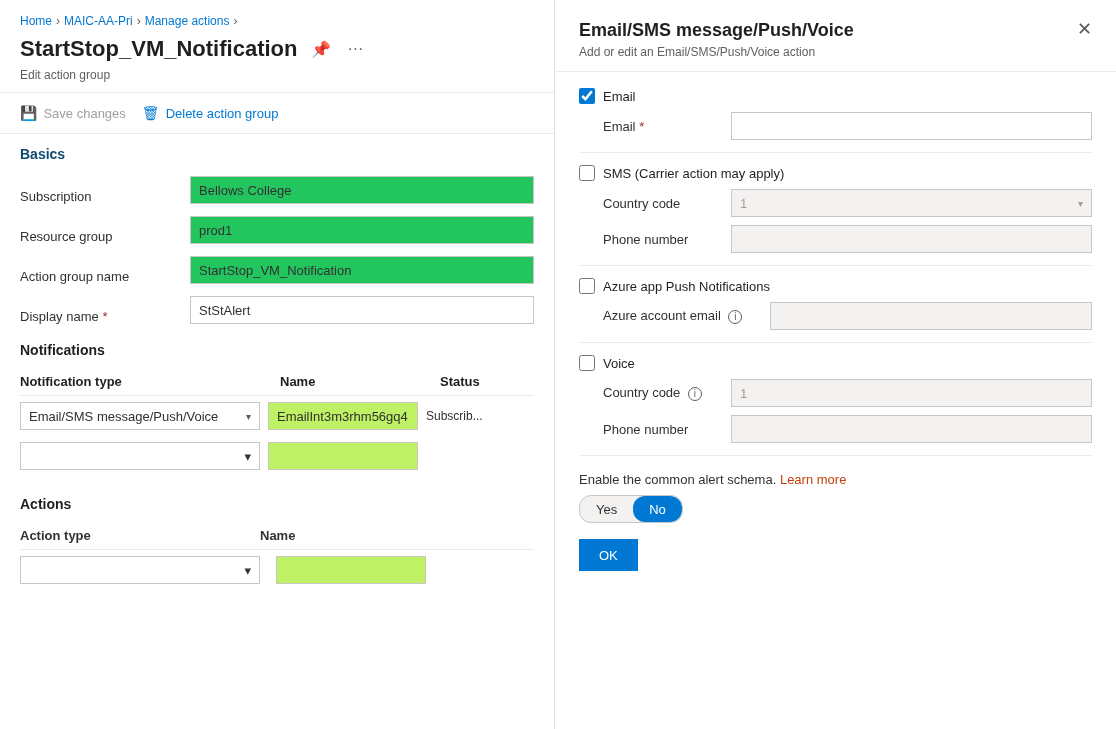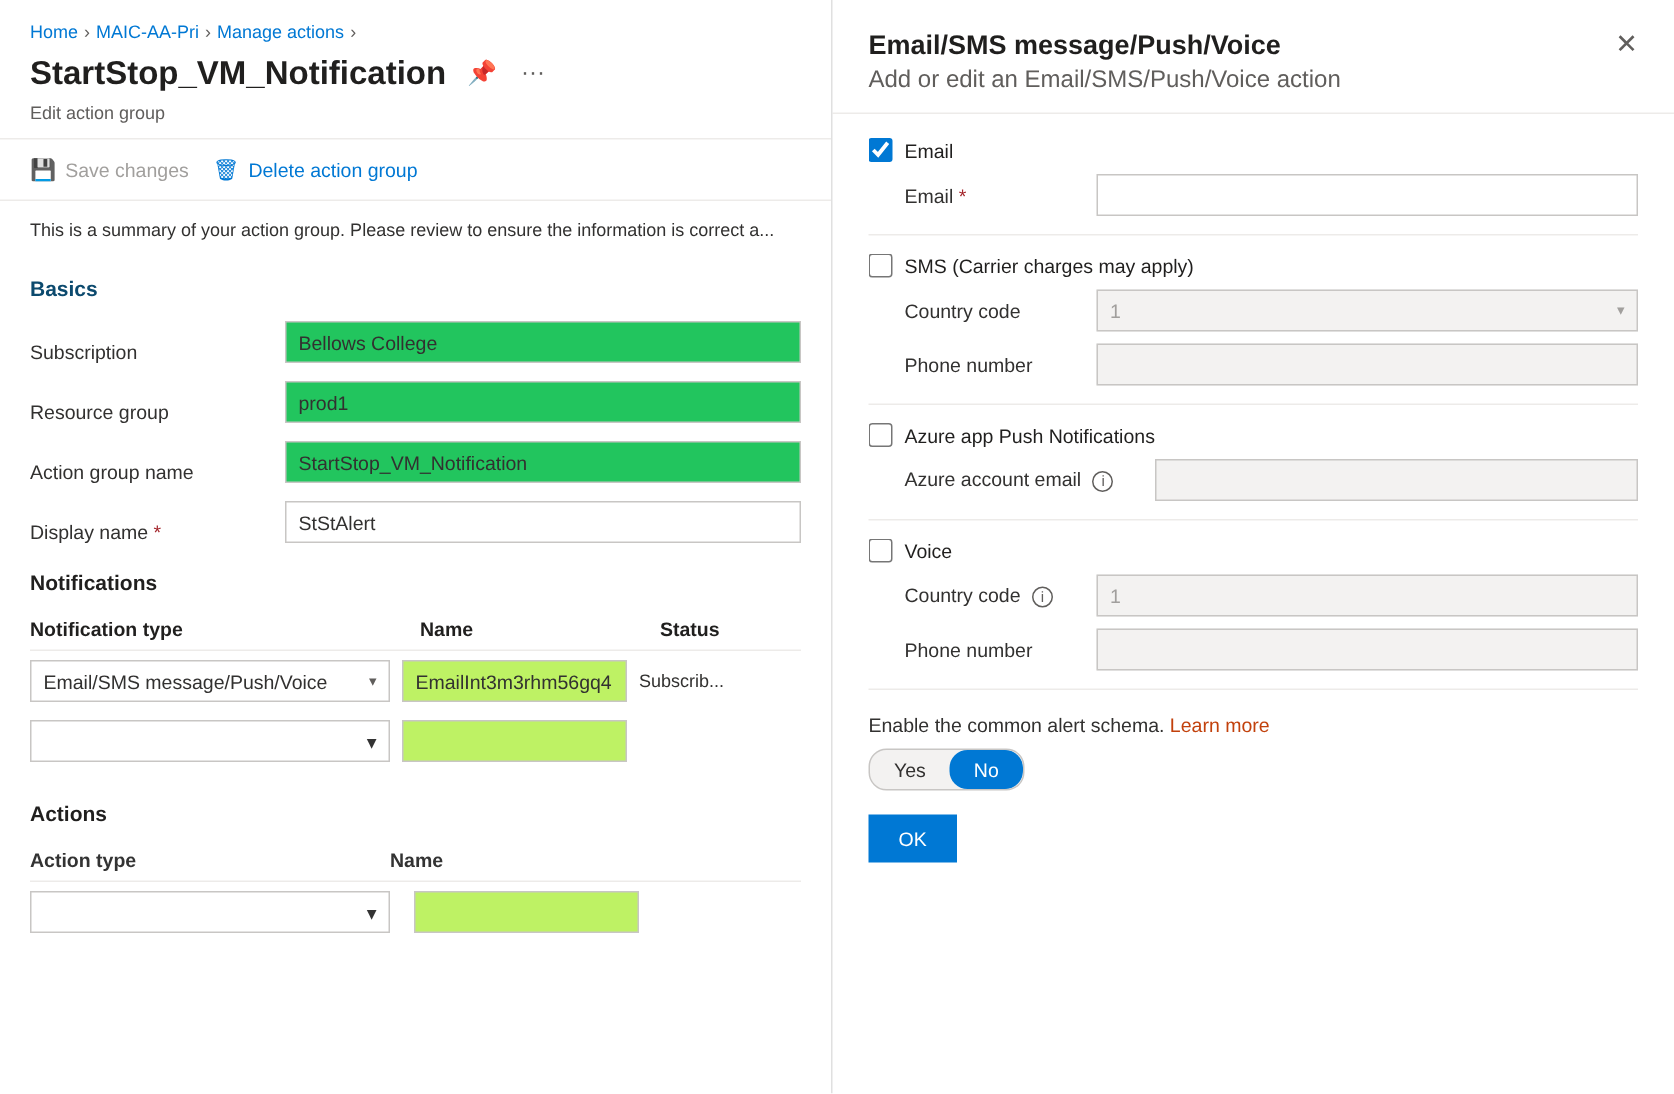--- a/index.html
+++ b/index.html
@@ -222,21 +222,21 @@
       padding: 20px 24px 12px 24px;
       border-bottom: 1px solid #edebe9;
     }
 
     .flyout-title {
       font-size: 18px;
       font-weight: 600;
       color: #201f1e;
     }
     .flyout-subtitle {
-      font-size: 16px;
+      font-size: 12px;
       color: #605e5c;
       margin-top: 4px;
     }
     .close-btn {
       background: none;
       border: none;
       cursor: pointer;
       font-size: 18px;
       color: #605e5c;
       padding: 0;
@@ -407,21 +407,20 @@
     <button class="toolbar-btn disabled">
       <span class="icon">💾</span>
       <span>Save changes</span>
     </button>
     <button class="toolbar-btn">
       <span class="icon">🗑</span>
       <span>Delete action group</span>
     </button>
   </div>
 
-  <div class="info-text">This is a summary of your action group. Please review to ensure the information is correct a...</div>
 
   <div class="section-title">Basics</div>
 
   <div class="form-row">
     <div class="form-label">Subscription</div>
     <input class="form-input" readonly="" value="Bellows College" style="">
   </div>
 
   <div class="form-row">
     <div class="form-label">Resource group</div>
@@ -509,21 +508,21 @@
         <span>Email</span> <span class="required">*</span>
       </div>
       <input class="field-input" value="" style="">
     </div>
 
     <div class="section-divider"></div>
 
     
     <div class="checkbox-row">
       <input type="checkbox" id="sms-check" style="">
-      <label class="checkbox-label" for="sms-check">SMS (Carrier charges may apply)</label>
+      <label class="checkbox-label" for="sms-check">SMS (Carrier action may apply)</label>
     </div>
 
     <div class="field-row">
       <div class="field-label">Country code</div>
       <div class="dropdown-field">
         <span>1</span>
         <span class="chevron-icon">▾</span>
       </div>
     </div>
 

